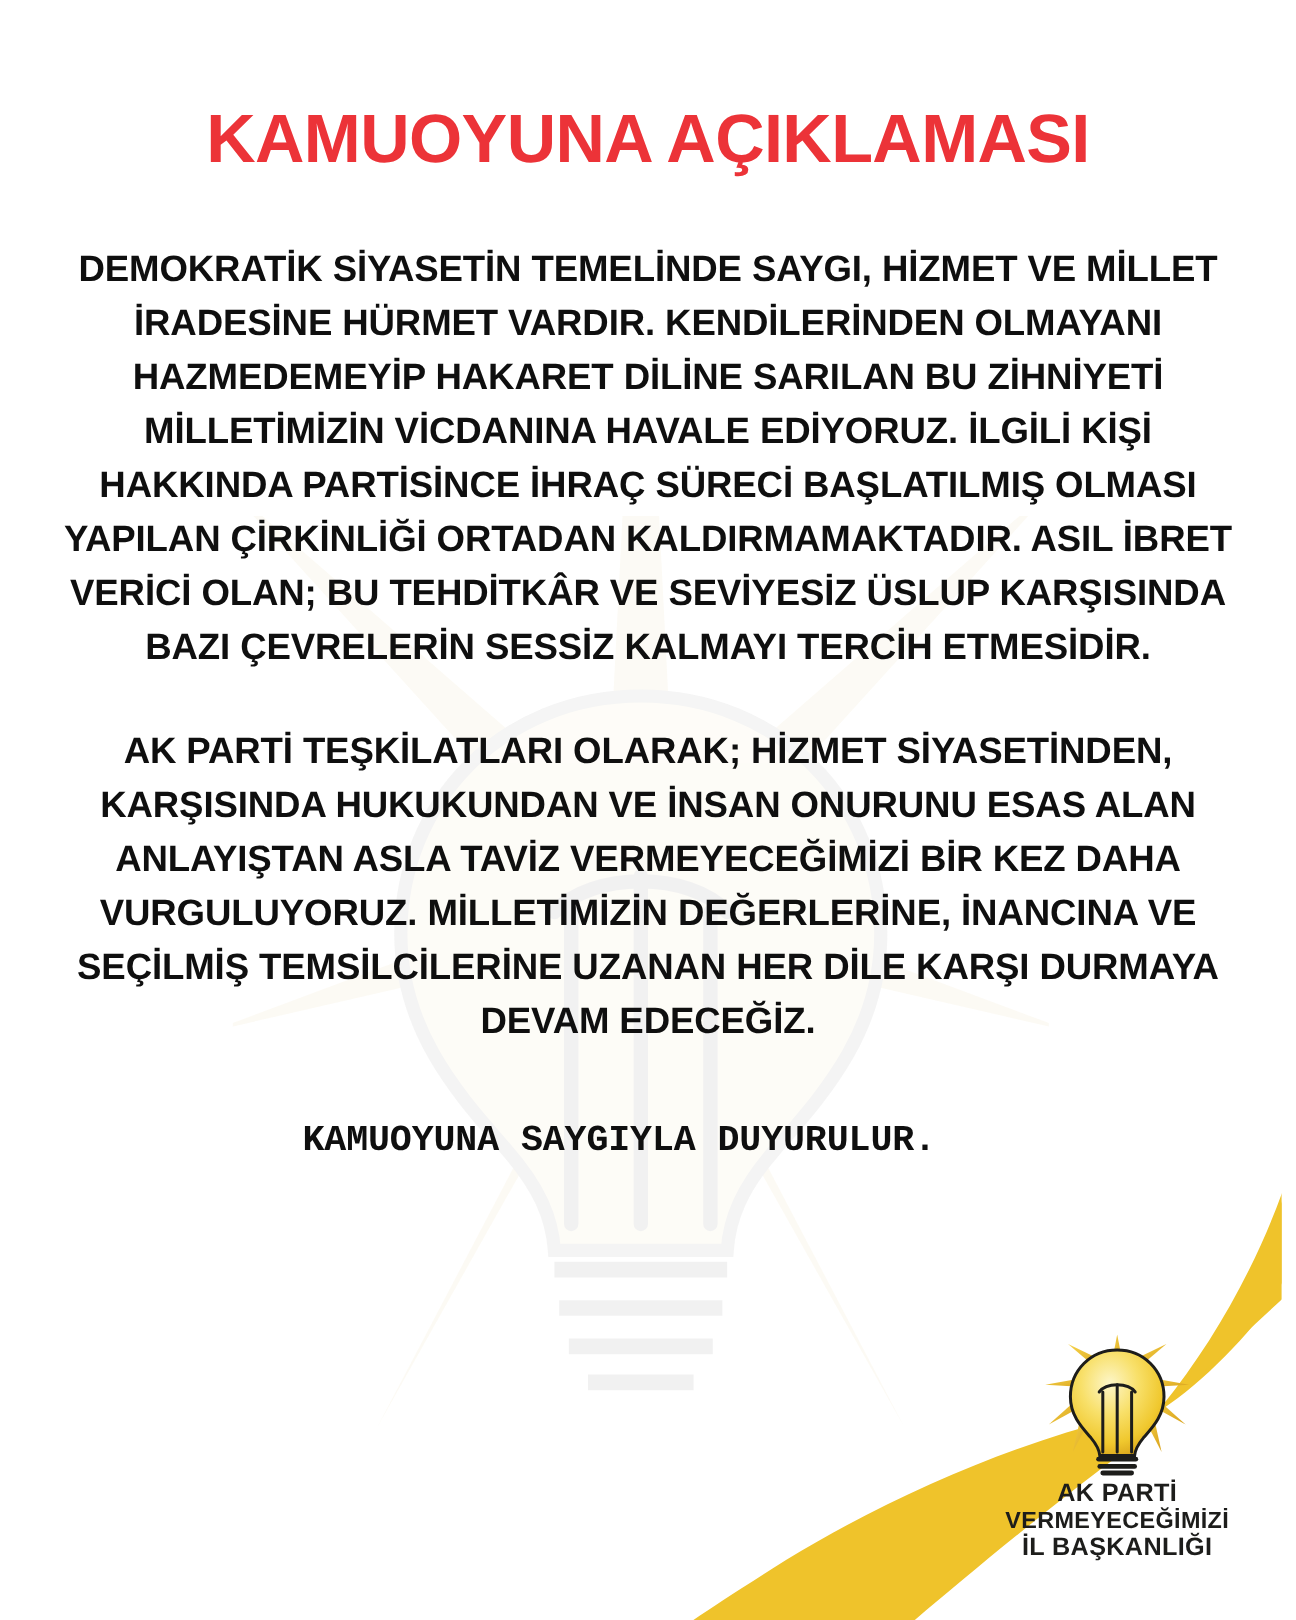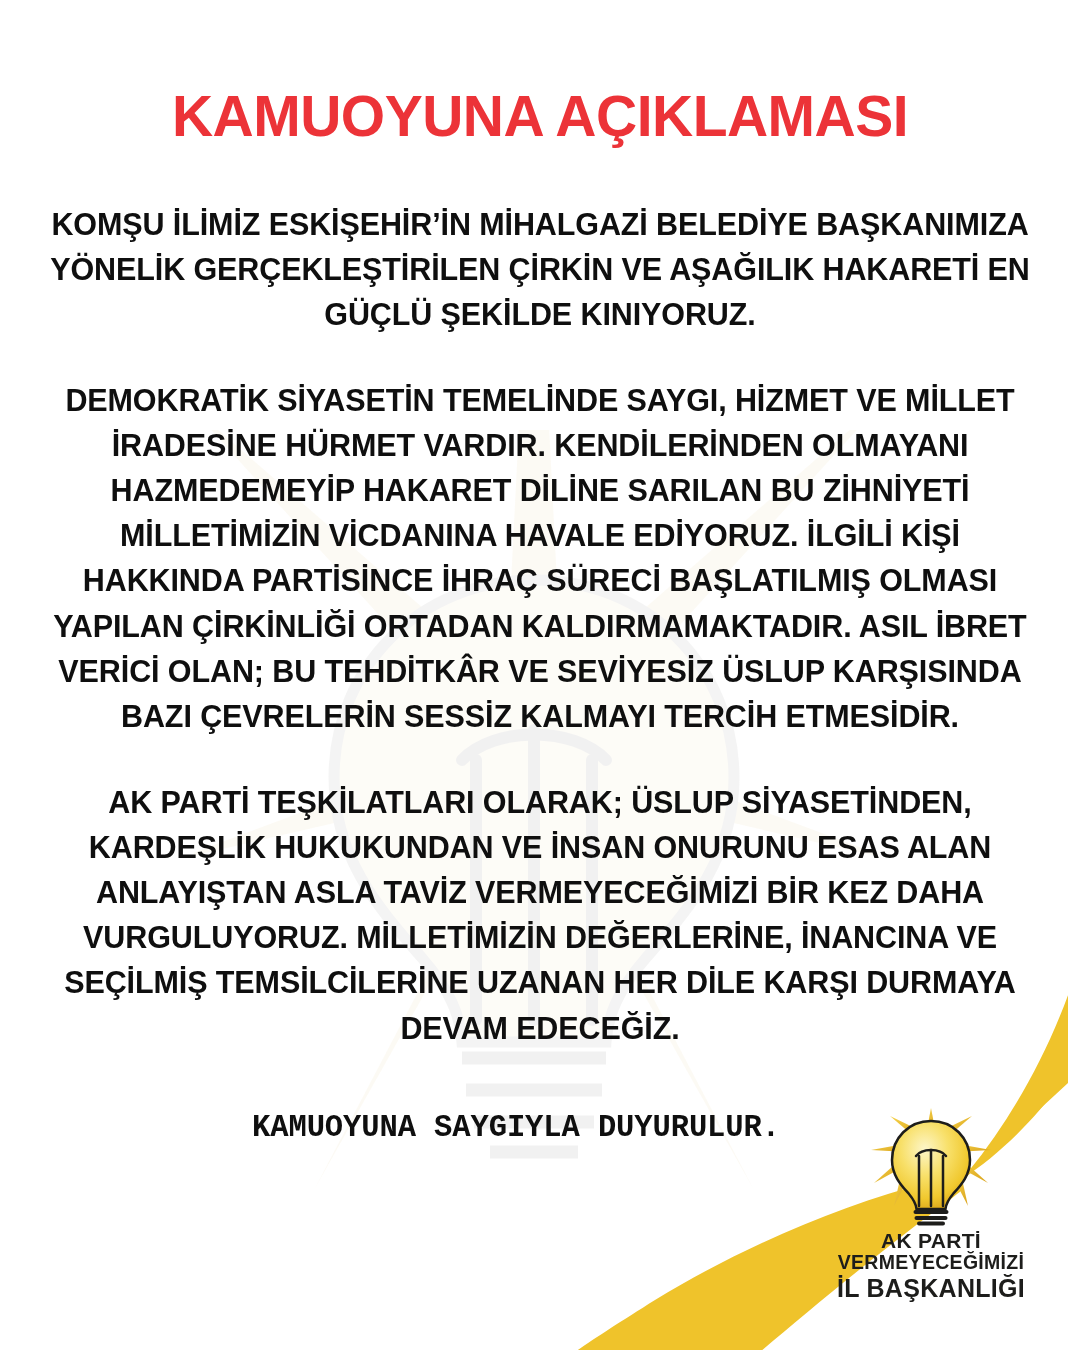--- a/index.html
+++ b/index.html
@@ -107,21 +107,21 @@
   }
   #logo-text {
     margin-top: 1px;
     color: #1d1d1b;
     font-weight: bold;
     line-height: 1.12;
     letter-spacing: 0.3px;
   }
   #logo-line-1 { font-size: 21px; }
   #logo-line-2 { font-size: 19.5px; }
-  #logo-line-3 { font-size: 25px; }
+  #logo-line-3 { font-size: 21px; }
 </style>
 </head>
 <body>
 
 <div id="poster">
 
   <svg id="watermark" viewBox="0 0 680 760" xmlns="http://www.w3.org/2000/svg" aria-hidden="true">
     <g opacity="0.30">
 
       <g fill="#f6efdc">
@@ -176,23 +176,22 @@
     <path d="M1082 952
              C 1060 1030, 1020 1108, 968 1172
              L 963 1180
              L 1082 1070 Z" fill="#efc32b"></path>
   </svg>
 
   <div id="content">
 
     <h1 id="title">KAMUOYUNA AÇIKLAMASI</h1>
 
-    <p class="para">KOMŞU İLİMİZ ESKİŞEHİR’İN MİHALGAZİ BELEDİYE BAŞKANIMIZA YÖNELİK GERÇEKLEŞTİRİLEN ÇİRKİN VE AŞAĞILIK HAKARETİ EN GÜÇLÜ ŞEKİLDE KINIYORUZ.</p>
     <p class="para">DEMOKRATİK SİYASETİN TEMELİNDE SAYGI, HİZMET VE MİLLET İRADESİNE HÜRMET VARDIR. KENDİLERİNDEN OLMAYANI HAZMEDEMEYİP HAKARET DİLİNE SARILAN BU ZİHNİYETİ MİLLETİMİZİN VİCDANINA HAVALE EDİYORUZ. İLGİLİ KİŞİ HAKKINDA PARTİSİNCE İHRAÇ SÜRECİ BAŞLATILMIŞ OLMASI YAPILAN ÇİRKİNLİĞİ ORTADAN KALDIRMAMAKTADIR. ASIL İBRET VERİCİ OLAN; BU TEHDİTKÂR VE SEVİYESİZ ÜSLUP KARŞISINDA BAZI ÇEVRELERİN SESSİZ KALMAYI TERCİH ETMESİDİR.</p>
-    <p class="para">AK PARTİ TEŞKİLATLARI OLARAK; ÜSLUP SİYASETİNDEN, KARDEŞLİK HUKUKUNDAN VE İNSAN ONURUNU ESAS ALAN ANLAYIŞTAN ASLA TAVİZ VERMEYECEĞİMİZİ BİR KEZ DAHA VURGULUYORUZ. MİLLETİMİZİN DEĞERLERİNE, İNANCINA VE SEÇİLMİŞ TEMSİLCİLERİNE UZANAN HER DİLE KARŞI DURMAYA DEVAM EDECEĞİZ.</p>
+    <p class="para">AK PARTİ TEŞKİLATLARI OLARAK; HİZMET SİYASETİNDEN, KARŞISINDA HUKUKUNDAN VE İNSAN ONURUNU ESAS ALAN ANLAYIŞTAN ASLA TAVİZ VERMEYECEĞİMİZİ BİR KEZ DAHA VURGULUYORUZ. MİLLETİMİZİN DEĞERLERİNE, İNANCINA VE SEÇİLMİŞ TEMSİLCİLERİNE UZANAN HER DİLE KARŞI DURMAYA DEVAM EDECEĞİZ.</p>
 
     <p id="closing">KAMUOYUNA SAYGIYLA DUYURULUR.</p>
   </div>
 
   <div id="logo">
     <svg id="logo-mark" viewBox="0 0 264 240" xmlns="http://www.w3.org/2000/svg" aria-hidden="true">
       <defs>
         <radialGradient id="bulbGrad" cx="42%" cy="32%" r="72%">
           <stop offset="0%" stop-color="#fdf6c9"></stop>
           <stop offset="42%" stop-color="#f8e06a"></stop>

